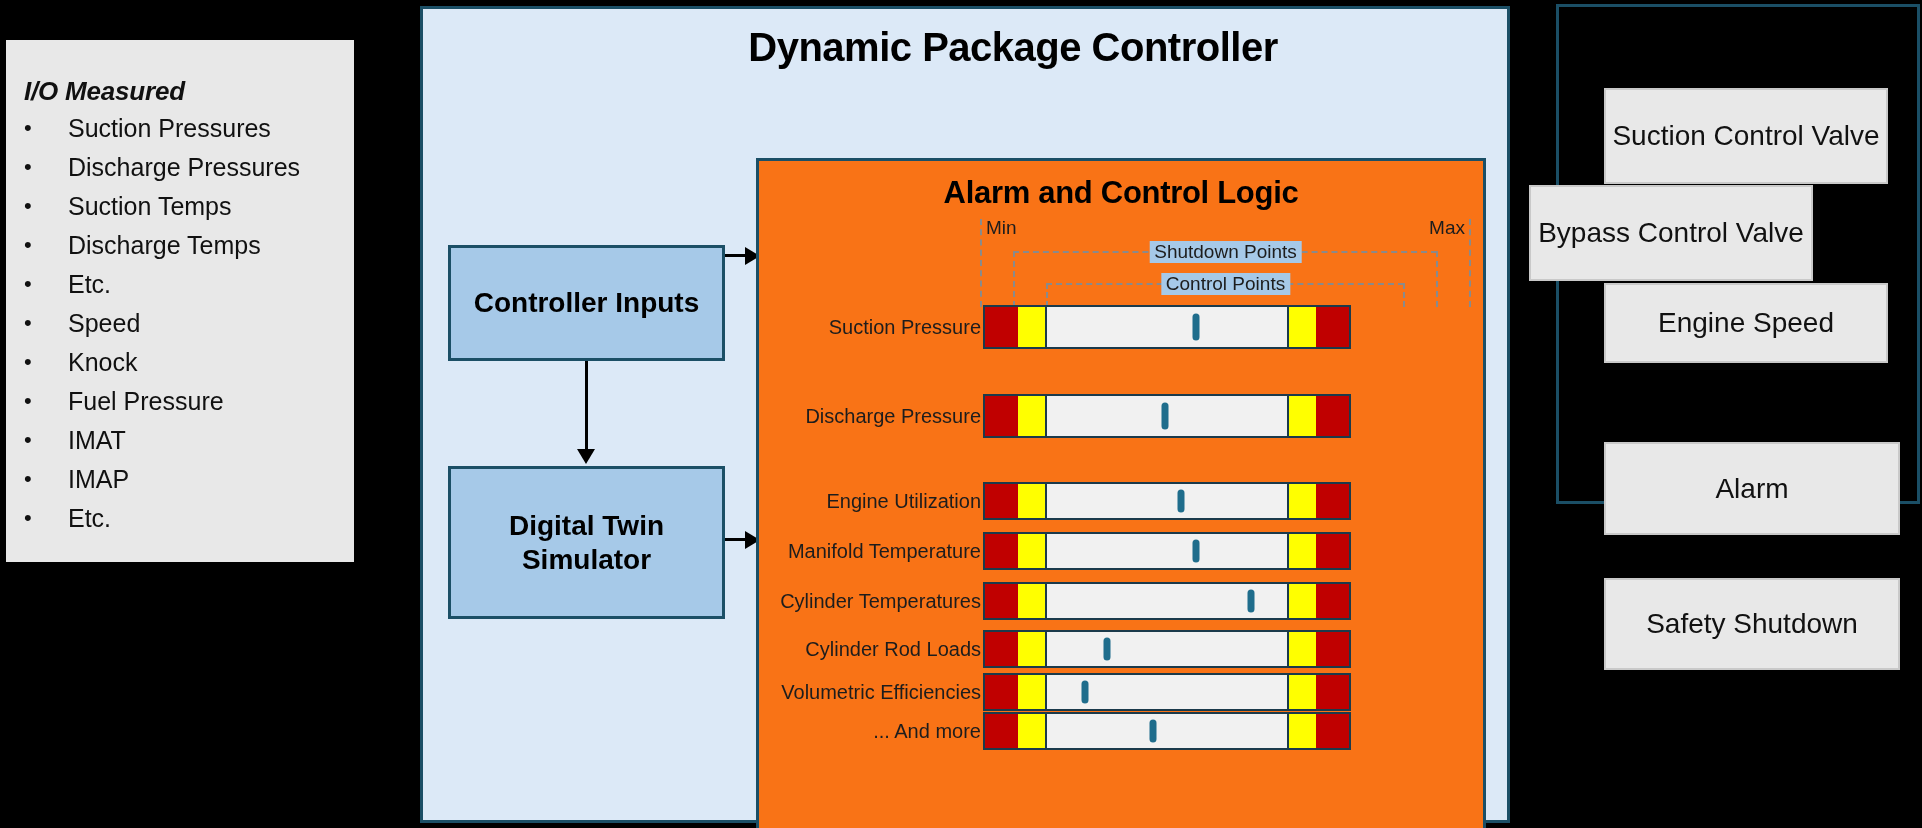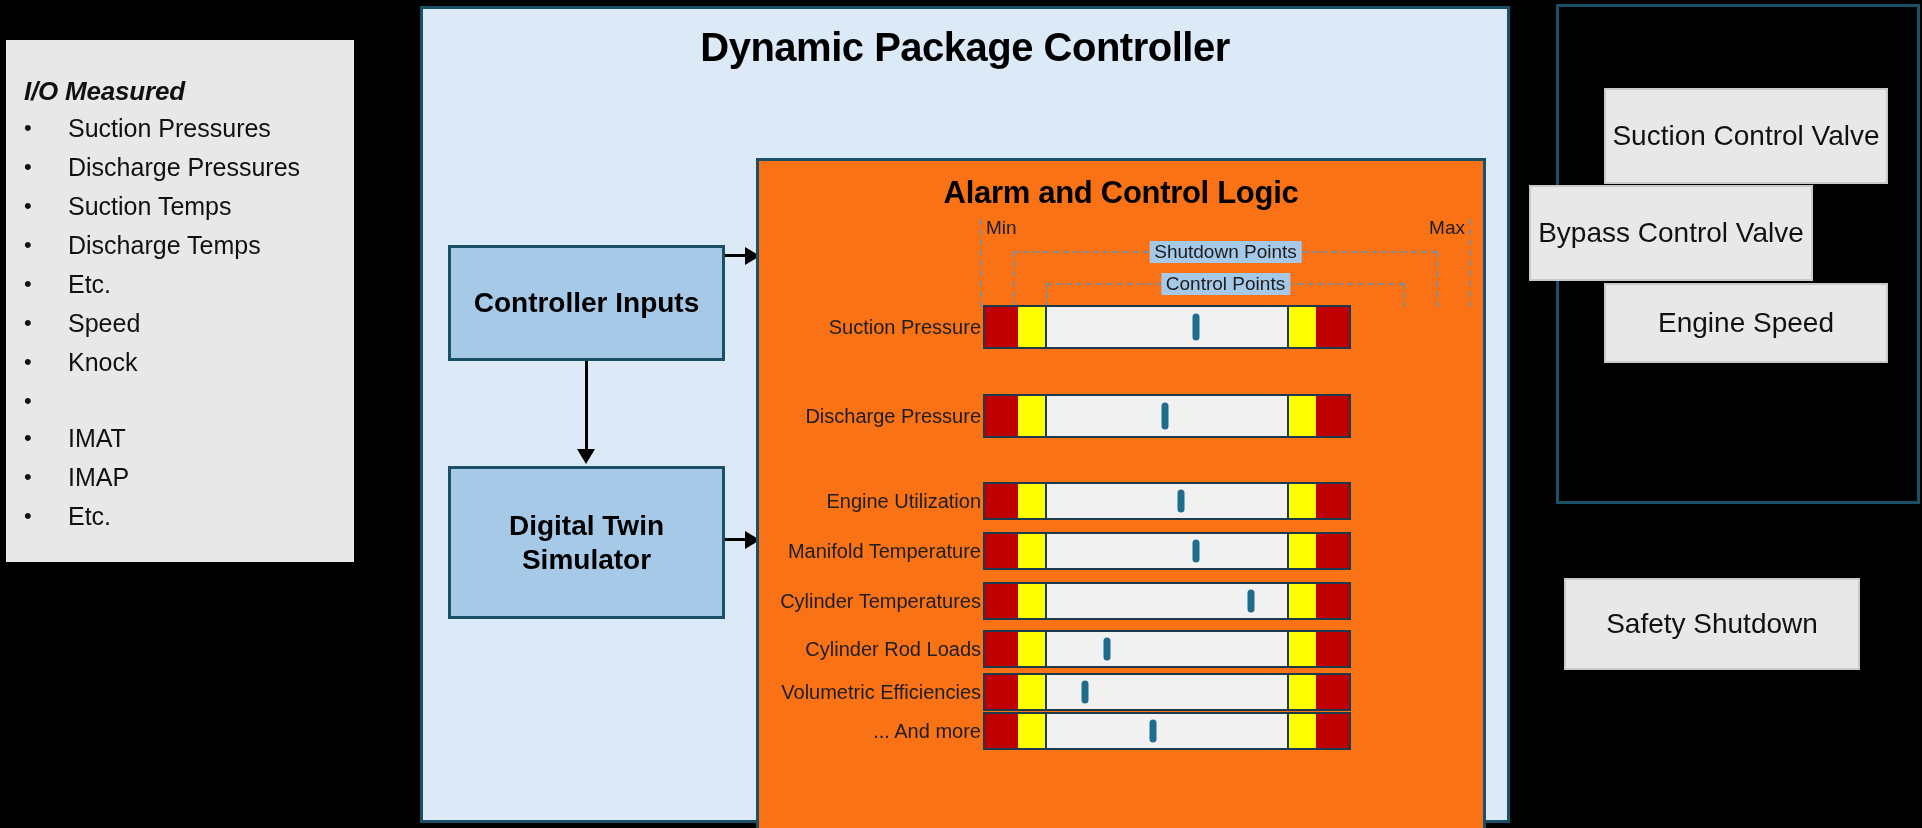--- a/index.html
+++ b/index.html
@@ -18,21 +18,21 @@
   .lp-bullet{width:44px;flex:0 0 44px;text-align:left;font-size:22px;line-height:1.05;}
   .lp-text{flex:1;}
 
   
   #center-panel{
     position:absolute;left:420px;top:6px;width:1090px;height:817px;
     background:#dce9f7;border:3px solid #1b4f66;box-sizing:border-box;
   }
   #center-title{
     position:absolute;left:0;top:16px;width:100%;text-align:center;
-    font-size:40px;font-weight:bold;color:#000;letter-spacing:-0.5px;
+    font-size:40px;font-weight:bold;color:#000;letter-spacing:-0.5px;padding-left:48px;
   }
 
   .flowbox{
     position:absolute;background:#a6c9e8;border:3px solid #1b4f66;box-sizing:border-box;
     display:flex;align-items:center;justify-content:center;text-align:center;
     font-size:28px;font-weight:bold;color:#000;line-height:1.18;
   }
   #controller-inputs{left:25px;top:236px;width:277px;height:116px;}
   #digital-twin{left:25px;top:457px;width:277px;height:153px;}
 
@@ -91,21 +91,21 @@
   }
   .obox{
     position:absolute;background:#e8e8e8;border:2px solid #c9c9c9;box-sizing:border-box;
     display:flex;align-items:center;justify-content:center;text-align:center;
     font-size:28px;color:#111;line-height:1.2;
   }
   #box-suction{left:1604px;top:88px;width:284px;height:96px;}
   #box-bypass{left:1529px;top:185px;width:284px;height:96px;}
   #box-speed{left:1604px;top:283px;width:284px;height:80px;}
   #box-alarm{left:1604px;top:442px;width:296px;height:93px;}
-  #box-shutdown{left:1564px;top:578px;width:296px;height:92px;}
+  #box-shutdown{left:1604px;top:578px;width:296px;height:92px;}
 
   .conn{position:absolute;background:#000;height:3px;}
 </style>
 </head>
 <body>
 
 <div id="stage">
 
   <div id="left-panel">
     <div class="lp-head">I/O Measured</div>
@@ -135,20 +135,21 @@
       <li class="lp-li">
           <span class="lp-bullet">•</span>
           <span class="lp-text">Speed</span>
         </li>
       <li class="lp-li">
           <span class="lp-bullet">•</span>
           <span class="lp-text">Knock</span>
         </li>
       <li class="lp-li">
           <span class="lp-bullet">•</span>
+          <span class="lp-text">Fuel Pressure</span>
         </li>
       <li class="lp-li">
           <span class="lp-bullet">•</span>
           <span class="lp-text">IMAT</span>
         </li>
       <li class="lp-li">
           <span class="lp-bullet">•</span>
           <span class="lp-text">IMAP</span>
         </li>
       <li class="lp-li">
@@ -305,15 +306,16 @@
 
   <div id="right-top"></div>
   <div id="right-bottom"></div>
 
   <div class="conn" style="left:1510px;top:255px;width:60px;"></div>
   <div class="conn" style="left:1510px;top:590px;width:60px;"></div>
 
   <div class="obox" id="box-suction">Suction Control Valve</div>
   <div class="obox" id="box-bypass">Bypass Control Valve</div>
   <div class="obox" id="box-speed">Engine Speed</div>
+  <div class="obox" id="box-alarm">Alarm</div>
   <div class="obox" id="box-shutdown">Safety Shutdown</div>
 
 </div>
 
 </body></html>

